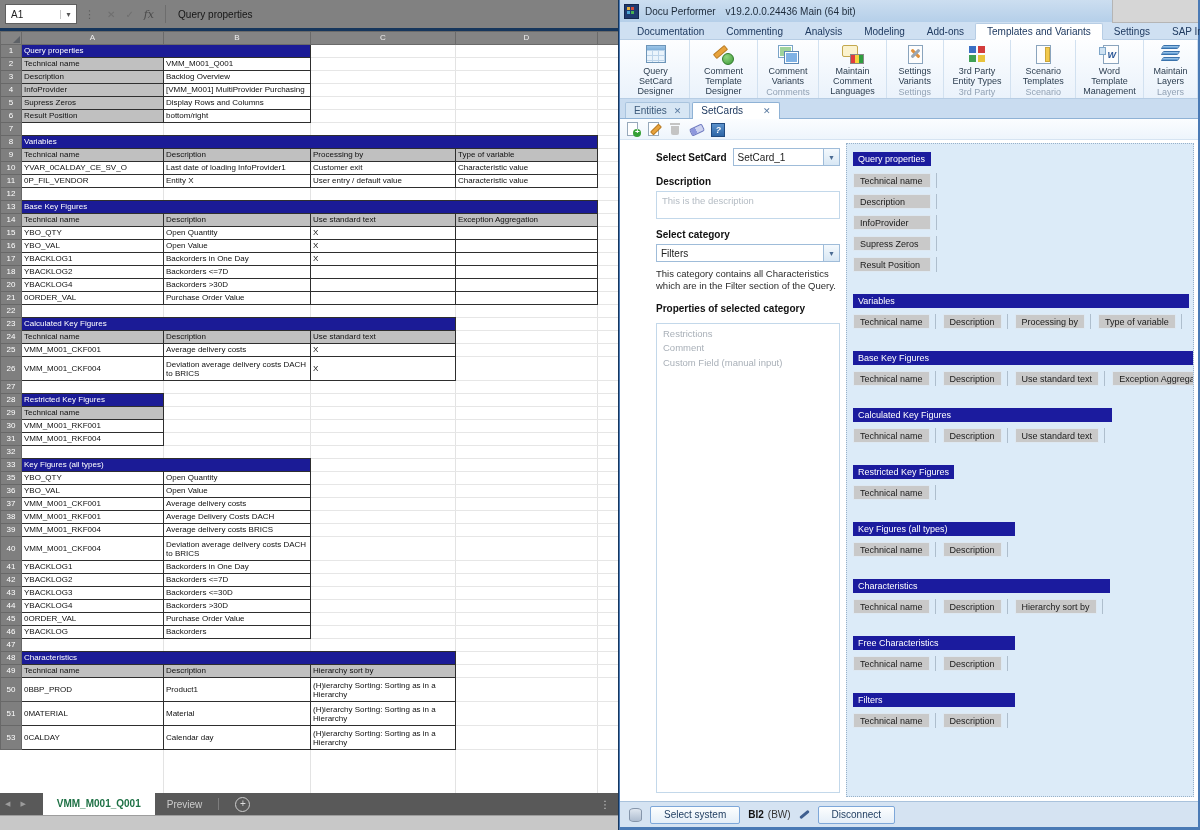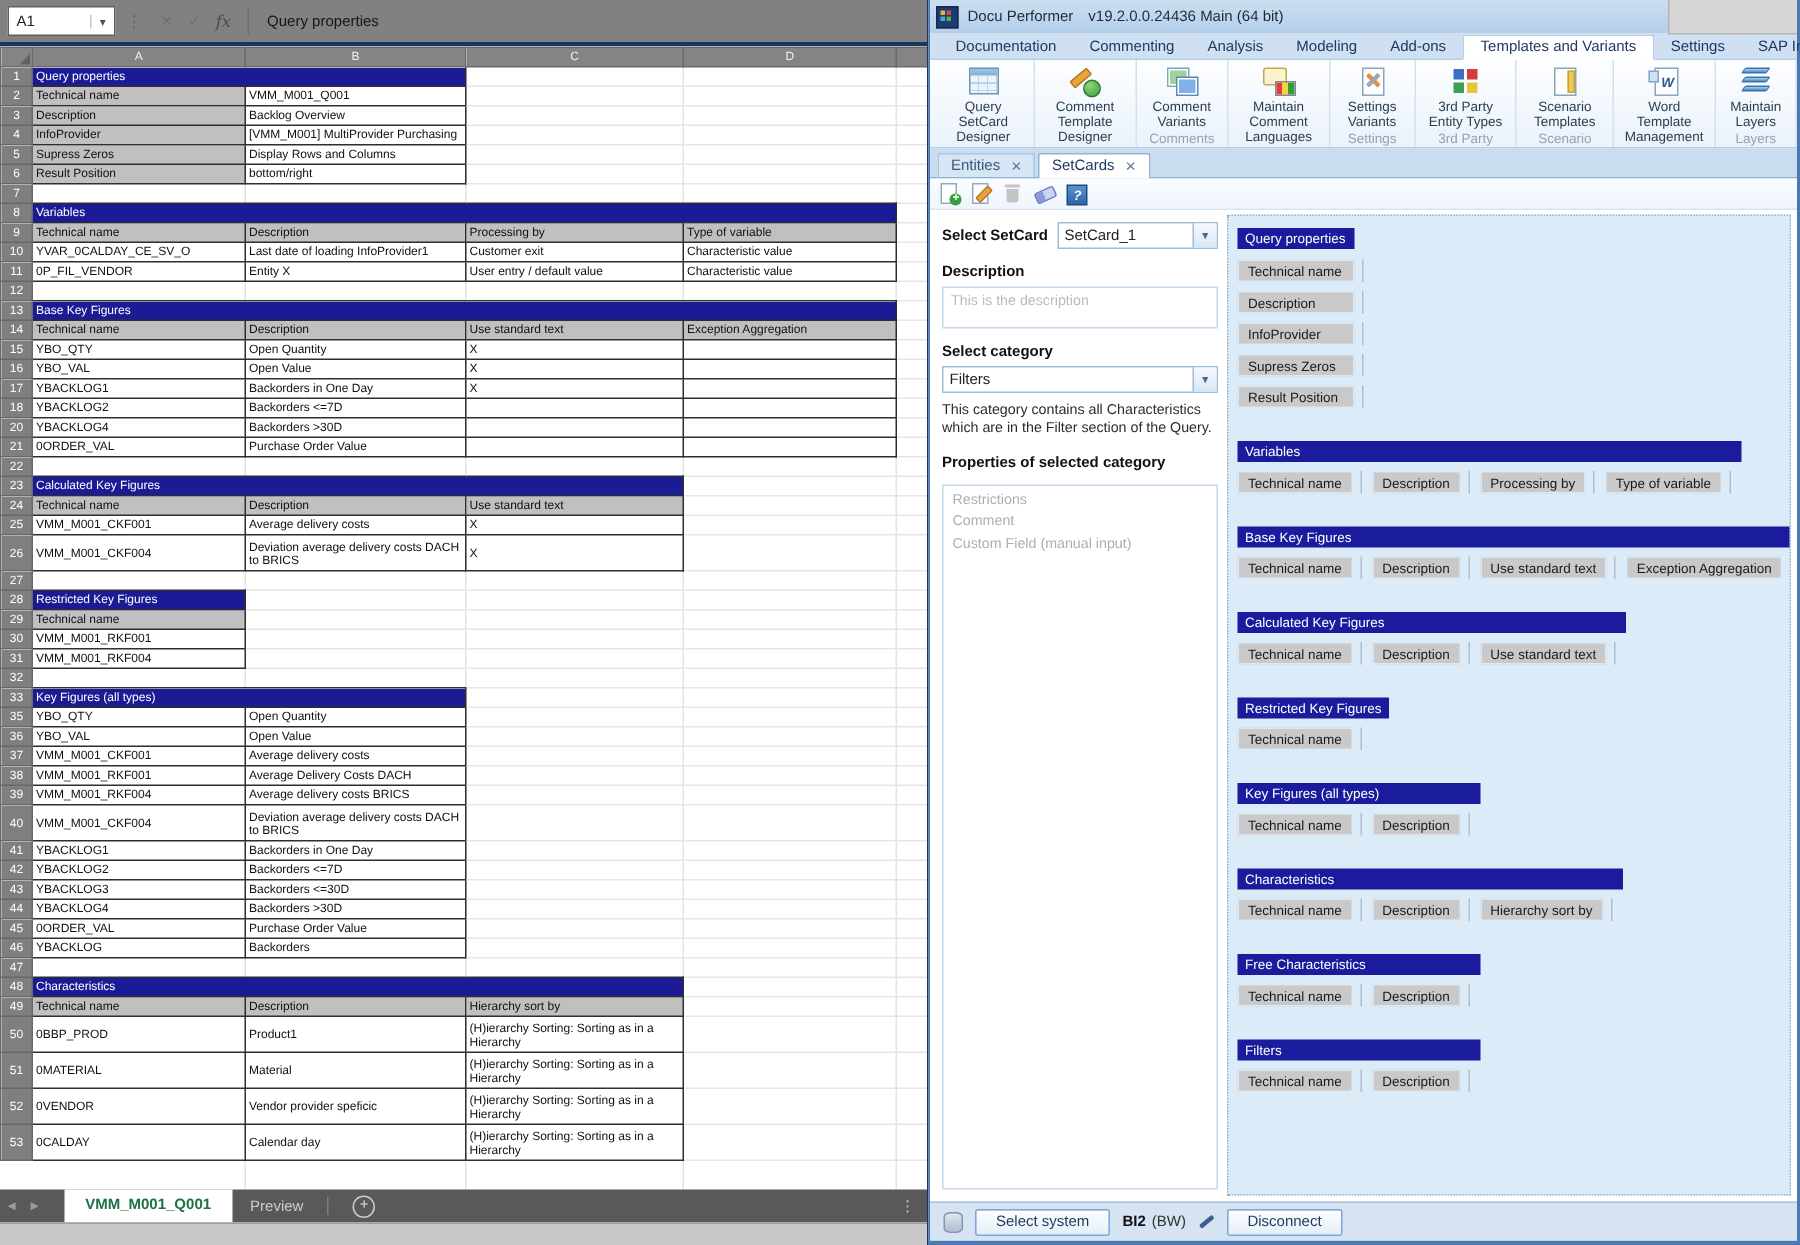--- a/index.html
+++ b/index.html
@@ -78,37 +78,37 @@
   .scenario-icon b{left:14px;top:4px;width:3px;height:13px;background:#f2c94c;border:1px solid #caa53a;}
   .word-icon i{left:6px;top:2px;width:14px;height:17px;background:#fdfdfd;border:1px solid #8aa4bd;}
   .word-icon i:after{content:"W";position:absolute;left:3px;top:4px;font-size:9px;font-weight:bold;color:#2b5797;}
   .word-icon b{left:2px;top:4px;width:5px;height:6px;background:#cfe2f2;border:1px solid #7fa6c8;}
   .layers-icon i,.layers-icon b,.layers-icon:after{left:4px;width:17px;height:4px;background:linear-gradient(#a9cfee,#4f8fcc);border:1px solid #3a72ab;border-radius:1px;transform:skewX(-35deg);box-sizing:border-box;}
   .layers-icon i{top:2px;}.layers-icon b{top:8px;}
   .layers-icon:after{content:"";position:absolute;top:14px;display:block;}
   
   .dtabs{height:19px;background:#c9dcf0;display:flex;align-items:flex-end;padding-left:5px;border-bottom:1px solid #8fb2d5;flex:0 0 auto;}
   .dtab{display:flex;align-items:center;font-size:10px;color:#3c5a7a;background:#d7e6f4;border:1px solid #a9c4de;border-bottom:none;border-radius:2px 2px 0 0;padding:2px 8px;margin-right:2px;}
-  .dtab.on{background:#fff;color:#1f3a60;border-color:#8fb2d5;margin-bottom:-1px;padding-bottom:3px;}
+  .dtab.on{background:#fff;color:#1f3a60;border-color:#8fb2d5;margin-bottom:-1px;padding-bottom:3px;gap:13px;}
   .tx{margin-left:7px;color:#5a7aa0;font-size:9px;}
   
   .dtools{height:20px;background:linear-gradient(#fbfdff,#eef5fc);border-bottom:1px solid #d6e4f2;display:flex;align-items:center;gap:5px;padding-left:5px;flex:0 0 auto;}
   .ti{width:16px;height:16px;position:relative;display:block;}
   .ti i,.ti b{position:absolute;display:block;}
   .t-new i,.t-edit i{left:2px;top:1px;width:9px;height:12px;background:#fff;border:1px solid #97a9bb;}
   .t-new b{left:8px;top:8px;width:8px;height:8px;border-radius:50%;background:#35a035;}
   .t-new b:after{content:"+";position:absolute;left:2px;top:-2px;color:#fff;font-size:8px;font-weight:bold;}
   .t-edit b{left:4px;top:6px;width:10px;height:3px;background:#e8a33d;border:1px solid #b87a22;border-radius:1px;transform:rotate(-45deg);}
   .t-del i{left:4px;top:5px;width:8px;height:9px;background:#c4c4c4;border-radius:0 0 2px 2px;}
   .t-del b{left:3px;top:2px;width:10px;height:2px;background:#c4c4c4;}
   .t-erase i{left:2px;top:5px;width:12px;height:6px;background:linear-gradient(90deg,#8d97dd 0 5px,#cdd3f0 5px);border:1px solid #6f7ac0;border-radius:2px;transform:rotate(-25deg);}
   .t-help i{left:2px;top:2px;width:12px;height:12px;background:linear-gradient(#5b92cc,#2e66a6);border:1px solid #1f4a80;}
   .t-help i:after{content:"?";position:absolute;left:3.5px;top:1px;color:#fff;font-weight:bold;font-size:9px;}
   
-  .content{flex:1;display:flex;background:#fff;overflow:hidden;}
+  .content{flex:1;display:flex;background:#fff;overflow:hidden;padding-left:28px;}
   .fpanel{width:198px;flex:0 0 auto;padding:8px 6px 8px 8px;box-sizing:border-box;display:flex;flex-direction:column;}
   .frow{display:flex;align-items:center;gap:6px;}
   .blab{font-size:10px;font-weight:bold;color:#111;}
   .flabel{font-size:10px;font-weight:bold;color:#111;margin:10px 0 4px;}
   .combo{height:18px;border:1px solid #9fbcd9;background:#fff;display:flex;align-items:center;box-sizing:border-box;}
   .combo .cval{flex:1;font-size:10px;color:#222;padding:0 4px;white-space:nowrap;overflow:hidden;}
   .combo .cbtn{width:15px;align-self:stretch;border-left:1px solid #9fbcd9;background:linear-gradient(#f4f9fd,#d8e7f4);color:#4a6a92;font-size:7px;display:flex;align-items:center;justify-content:center;}
   .combo.grow{flex:1;}
   .descbox{height:28px;border:1px solid #c3d8ea;padding:3px 5px;font-size:9.5px;color:#b4bcc4;box-sizing:border-box;}
   .chelp{font-size:9.5px;color:#2c2c2c;line-height:1.3;margin:6px 0 0;}
@@ -547,28 +547,20 @@
             </tr>
             <tr class="r2">
               <td class="rn">51</td>
               <td class="cv">0MATERIAL</td>
               <td class="cv">Material</td>
               <td class="cv">(H)ierarchy Sorting: Sorting as in a Hierarchy</td>
               <td class="cp"></td>
               <td class="cp"></td>
             </tr>
             <tr class="r2">
-              <td class="rn">52</td>
-              <td class="cv">0VENDOR</td>
-              <td class="cv">Vendor provider speficic</td>
-              <td class="cv">(H)ierarchy Sorting: Sorting as in a Hierarchy</td>
-              <td class="cp"></td>
-              <td class="cp"></td>
-            </tr>
-            <tr class="r2">
               <td class="rn">53</td>
               <td class="cv">0CALDAY</td>
               <td class="cv">Calendar day</td>
               <td class="cv">(H)ierarchy Sorting: Sorting as in a Hierarchy</td>
               <td class="cp"></td>
               <td class="cp"></td>
             </tr>
           </tbody>
       </table>
     </div>

